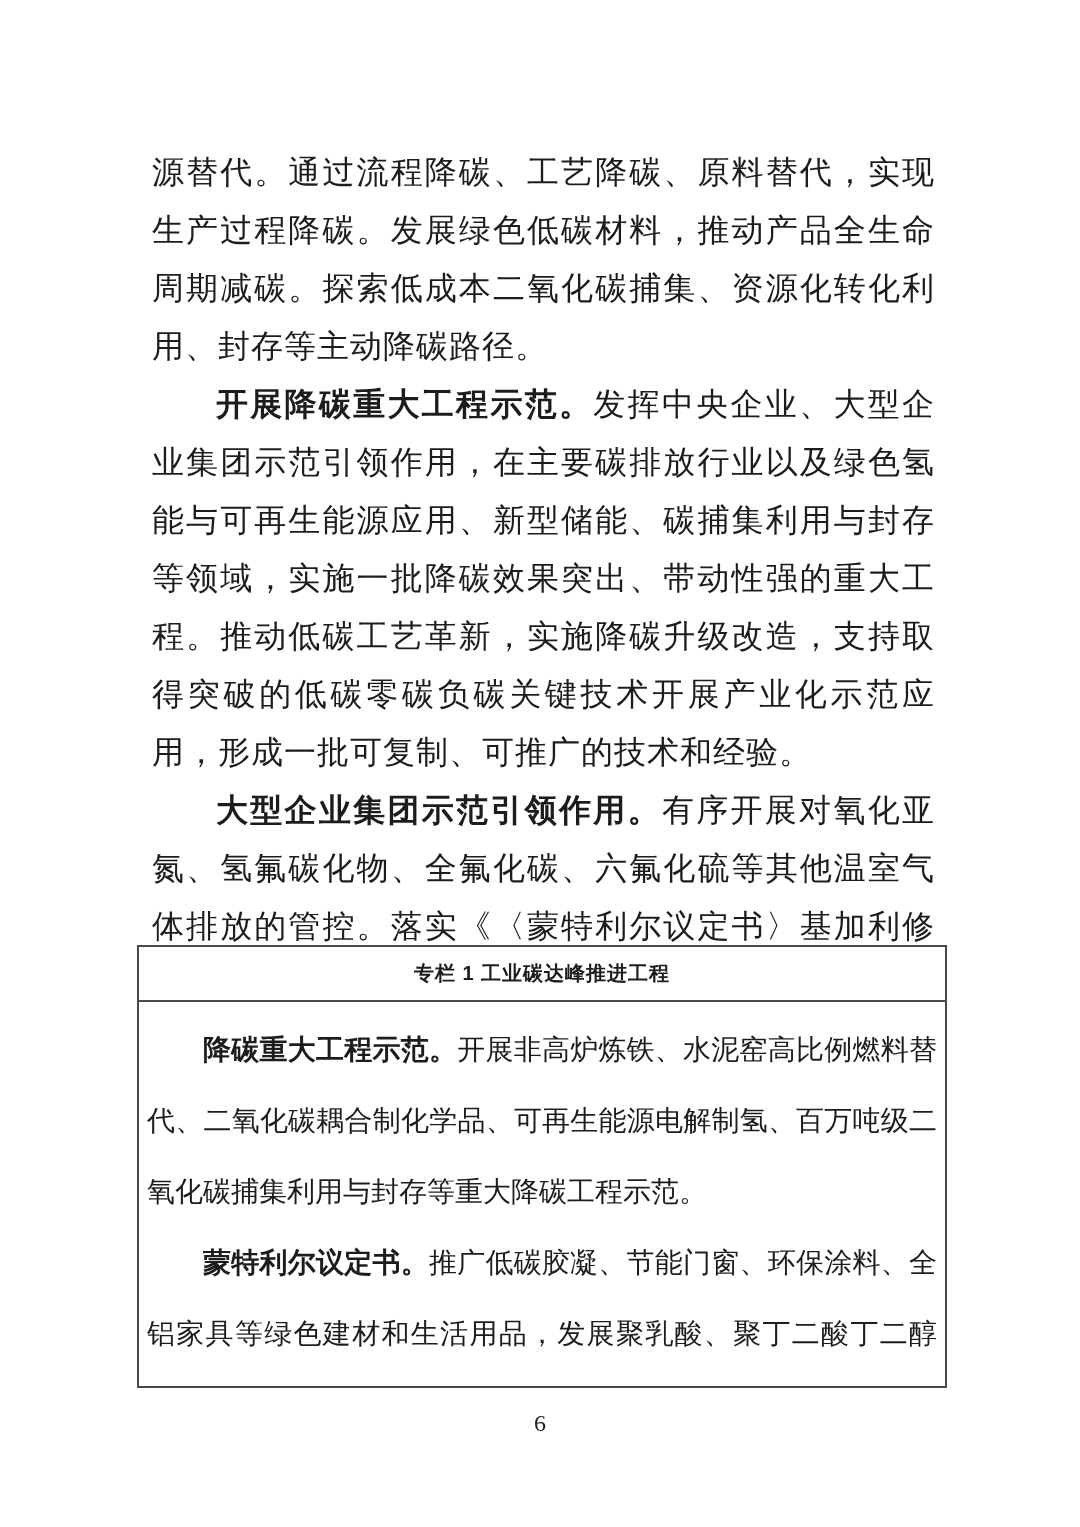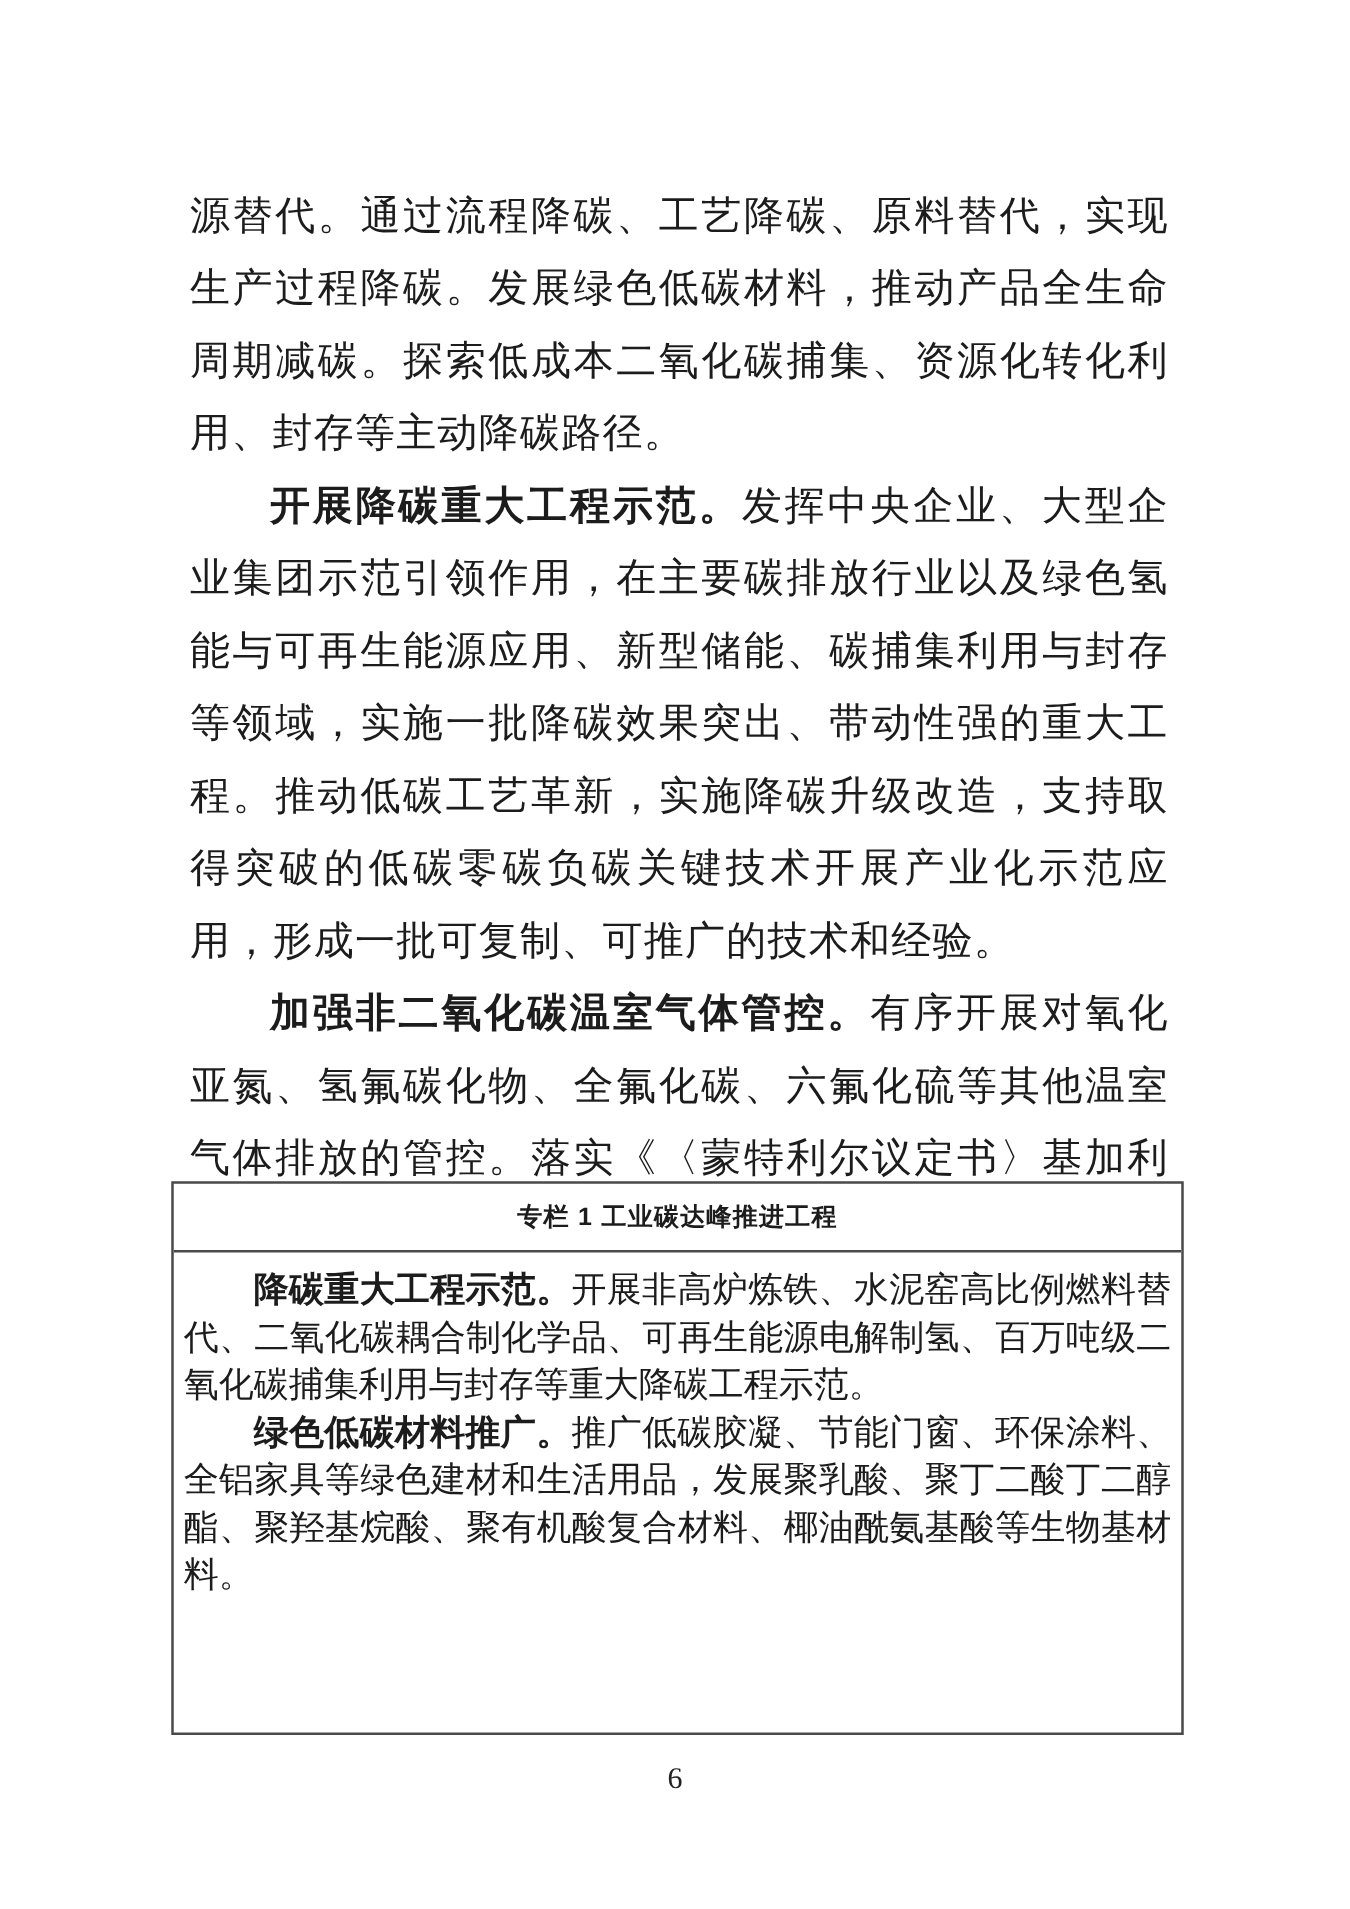--- a/index.html
+++ b/index.html
@@ -58,21 +58,21 @@
     align-items: center;
     justify-content: center;
     font-weight: bold;
     font-size: 20px;
     font-family: "Liberation Sans", "DejaVu Sans", sans-serif;
     letter-spacing: 1px;
   }
   .box-body {
     padding: 12px 8px 0 8px;
     font-size: 28px;
-    line-height: 38px;
+    line-height: 71px;
     text-align: justify;
     text-justify: inter-character;
     word-break: break-all;
   }
   .box-body p {
     margin: 0;
     padding: 0;
     text-indent: 2em;
   }
   .page-number {
@@ -86,27 +86,27 @@
   }
 </style>
 </head>
 <body>
 
 <div class="page">
 
   <div class="main-text">
     <p><span class="lead"></span><span>源替代。通过流程降碳、工艺降碳、原料替代，实现生产过程降碳。发展绿色低碳材料，推动产品全生命周期减碳。探索低成本二氧化碳捕集、资源化转化利用、封存等主动降碳路径。</span></p>
     <p class="indent"><span class="lead">开展降碳重大工程示范。</span><span>发挥中央企业、大型企业集团示范引领作用，在主要碳排放行业以及绿色氢能与可再生能源应用、新型储能、碳捕集利用与封存等领域，实施一批降碳效果突出、带动性强的重大工程。推动低碳工艺革新，实施降碳升级改造，支持取得突破的低碳零碳负碳关键技术开展产业化示范应用，形成一批可复制、可推广的技术和经验。</span></p>
-    <p class="indent"><span class="lead">加强非二氧化碳温室气体管控。</span><span>有序开展对氧化亚氮、氢氟碳化物、全氟化碳、六氟化硫等其他温室气体排放的管控。落实《〈蒙特利尔议定书〉基加利修正案》，启动聚氨酯泡沫、挤出基苯乙烯泡沫、工商制冷空调等重点领域含氢氯氟烃淘汰管理计划，加强生产线改造、替代技术研究和替代路线选择，推动含氢氯氟烃削减。</span></p>
+    <p class="indent"><span class="lead">大型企业集团示范引领作用。</span><span>有序开展对氧化亚氮、氢氟碳化物、全氟化碳、六氟化硫等其他温室气体排放的管控。落实《〈蒙特利尔议定书〉基加利修正案》，启动聚氨酯泡沫、挤出基苯乙烯泡沫、工商制冷空调等重点领域含氢氯氟烃淘汰管理计划，加强生产线改造、替代技术研究和替代路线选择，推动含氢氯氟烃削减。</span></p>
   </div>
 
   <div class="column-box">
     <div class="box-title">专栏 1  工业碳达峰推进工程</div>
     <div class="box-body">
       <p><span class="lead">降碳重大工程示范。</span><span>开展非高炉炼铁、水泥窑高比例燃料替代、二氧化碳耦合制化学品、可再生能源电解制氢、百万吨级二氧化碳捕集利用与封存等重大降碳工程示范。</span></p>
-      <p><span class="lead">绿色低碳材料推广。</span><span>推广低碳胶凝、节能门窗、环保涂料、全铝家具等绿色建材和生活用品，发展聚乳酸、聚丁二酸丁二醇酯、聚羟基烷酸、聚有机酸复合材料、椰油酰氨基酸等生物基材料。</span></p>
+      <p><span class="lead">蒙特利尔议定书。</span><span>推广低碳胶凝、节能门窗、环保涂料、全铝家具等绿色建材和生活用品，发展聚乳酸、聚丁二酸丁二醇酯、聚羟基烷酸、聚有机酸复合材料、椰油酰氨基酸等生物基材料。</span></p>
 
     </div>
   </div>
 
   <div class="page-number">6</div>
 
 </div>
 
 </body></html>

